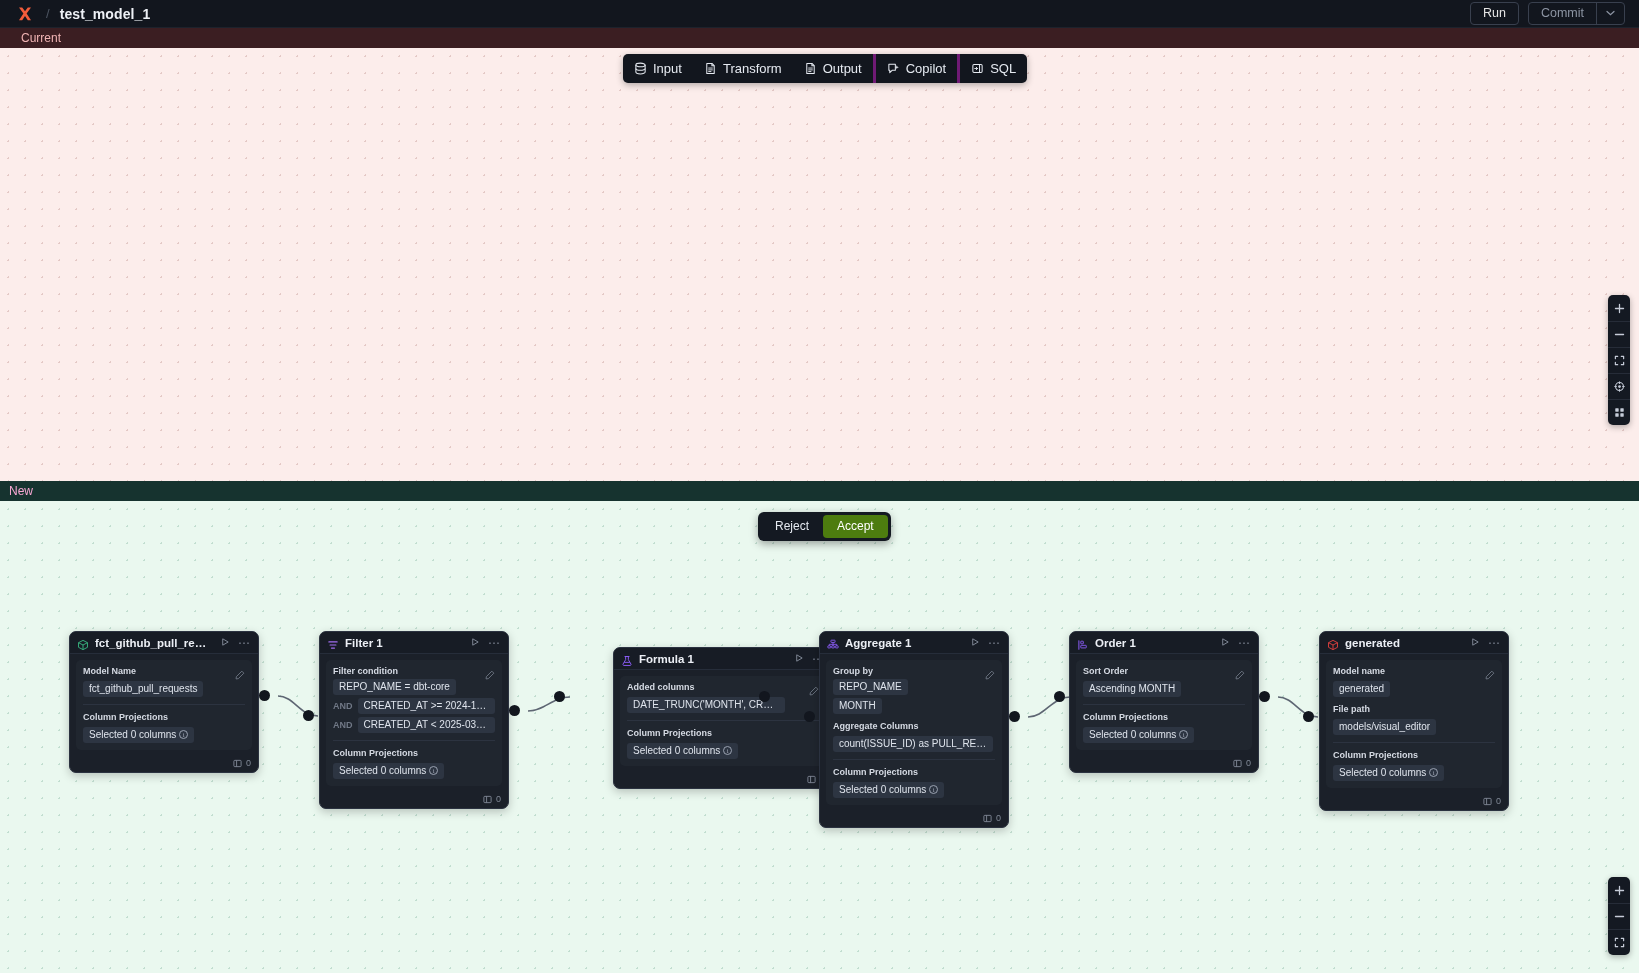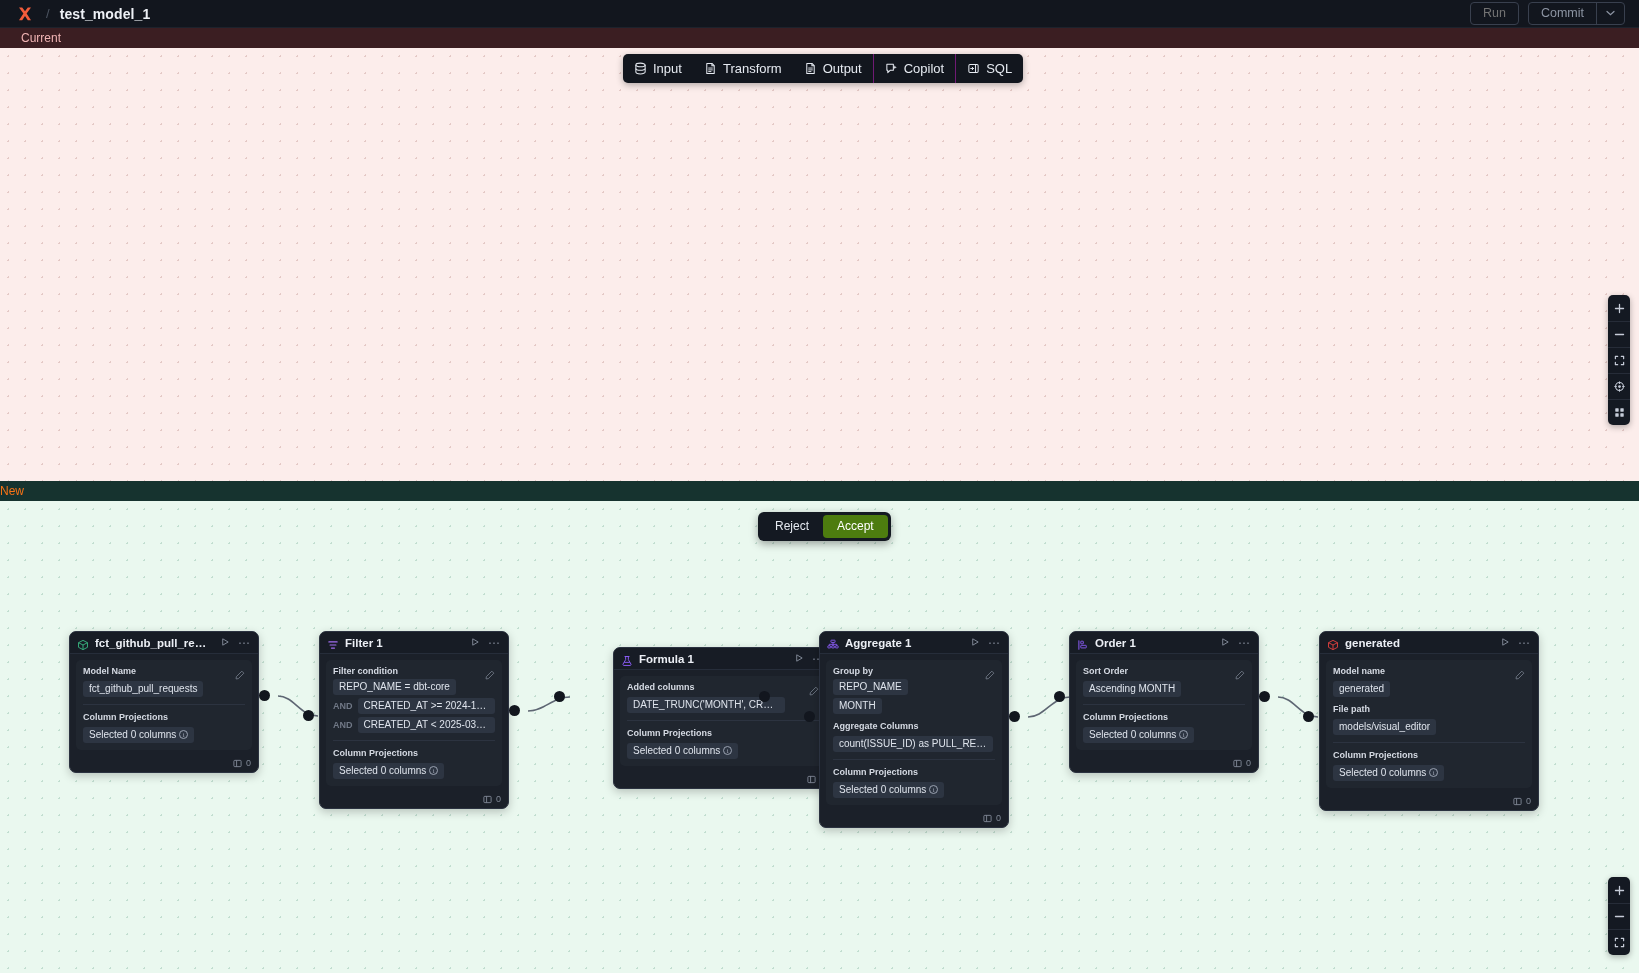--- a/index.html
+++ b/index.html
@@ -22,21 +22,21 @@
   .brand-logo {
     width: 22px; height: 22px; margin-left: 6px;
     display: flex; align-items: center; justify-content: center;
     color: #f25c3b; font-size: 17px; font-weight: bold;
   }
   .brand-slash { color: #4e5663; font-size: 13px; margin: 0 10px; }
   .brand-title { color: #eef1f6; font-size: 14px; font-weight: bold; letter-spacing: .1px; }
   .topbar-right { margin-left: auto; display: flex; align-items: center; gap: 9px; padding-right: 6px; }
   .tb-btn {
     border: 1px solid #39404e; border-radius: 4px;
-    color: #737373; font-size: 12.5px;
+    color: #e5e5e5; font-size: 12.5px;
     padding: 2px 12px 3px; background: transparent;
     line-height: 16px;
   }
   .tb-split { display: flex; align-items: stretch; border: 1px solid #39404e; border-radius: 4px; }
   .tb-split > .sp-main { color: #8d95a3; font-size: 12.5px; padding: 2px 12px 3px; line-height: 16px; }
   .tb-split > .sp-caret {
     border-left: 1px solid #39404e; color: #8d95a3;
     font-size: 9px; padding: 2px 9px 3px; display: flex; align-items: center;
   }
 
@@ -63,38 +63,38 @@
     background-image: radial-gradient(#c2ded0 1px, transparent 1px);
     background-size: 17px 17px;
     overflow: hidden;
   }
   .new-banner {
     position: absolute; left: 0; top: 481px; width: 1639px; height: 20px;
     background: #16332f;
     display: flex; align-items: center;
     z-index: 50;
   }
-  .new-banner .lbl { color: #f97316; font-size: 12px; padding-left: 0; }
+  .new-banner .lbl { color: #f9a8d4; font-size: 12px; padding-left: 9px; }
 
   
   .step-toolbar {
     position: absolute; left: 623px; top: 54px;
     height: 29px;
     background: #12161e;
     border-radius: 5px;
     display: flex; align-items: stretch;
     z-index: 55;
     box-shadow: 0 2px 7px rgba(0,0,0,.3);
   }
   .step-item {
     display: flex; align-items: center; gap: 6px;
     padding: 0 11px;
     color: #e6eaf1; font-size: 13px;
   }
-  .step-item.sep { border-left: 1px solid #701a75; text-align: right; }
+  .step-item.sep { border-left: 3px solid #701a75; text-align: right; }
   .step-ico { width: 13px; height: 13px; display: block; }
 
   
   .decision-bar {
     position: absolute; left: 758px; top: 512px;
     background: #141922;
     border-radius: 6px;
     display: flex; align-items: center;
     padding: 3px;
     z-index: 56;
@@ -563,21 +563,21 @@
       <span>
         <svg width="9" height="9" viewBox="0 0 10 10">
             <rect x="1" y="1.5" width="8" height="7" rx="1" fill="none" stroke="#828a98" stroke-width="1"></rect>
             <path d="M4 1.5 V8.5" stroke="#828a98" stroke-width="1"></path>
           </svg>
       </span>
       <span class="cnt">0</span>
     </div>
   </div>
 
-  <div class="node" style="left:1319px; top:130px; width:220px;">
+  <div class="node" style="left:1319px; top:130px; width:190px;">
     <div class="node-head">
       <span class="nh-ico">
         <svg width="12" height="12" viewBox="0 0 14 14">
             <path d="M7 1.6 L12.2 4.3 V9.7 L7 12.4 L1.8 9.7 V4.3 Z" fill="none" stroke="#e0413f" stroke-width="1.1" stroke-linejoin="round"></path>
             <path d="M1.8 4.3 L7 7 L12.2 4.3 M7 7 V12.4" fill="none" stroke="#e0413f" stroke-width="1.1"></path>
           </svg>
       </span>
       <span class="nh-title">generated</span>
       <span class="nh-run">
         <svg width="10" height="10" viewBox="0 0 11 11">

